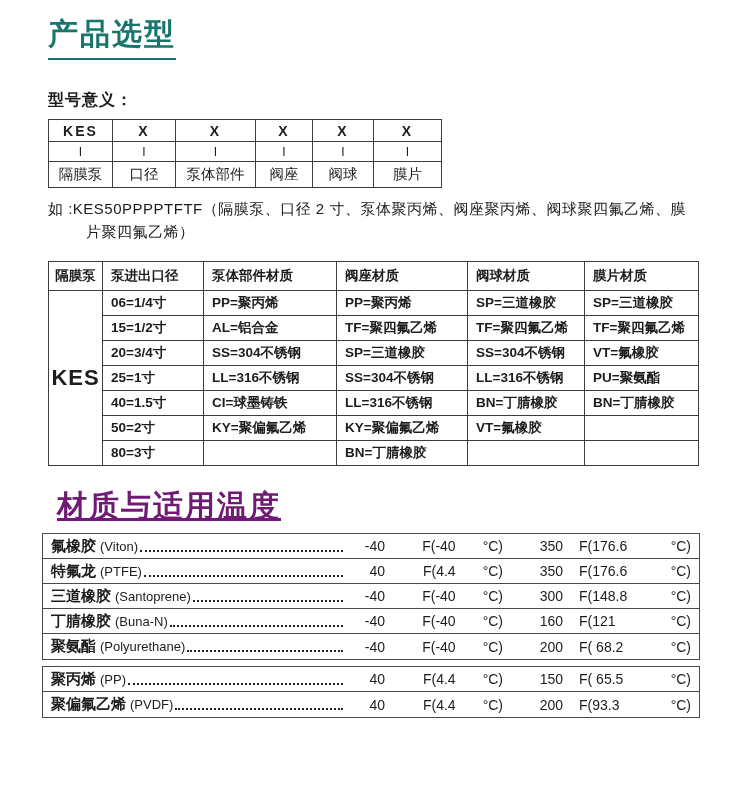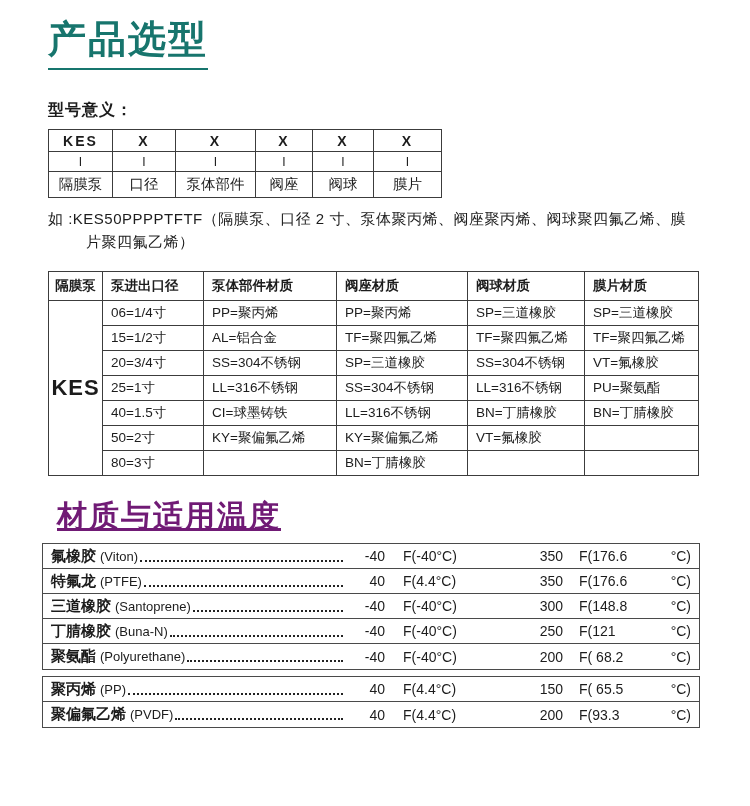--- a/index.html
+++ b/index.html
@@ -6,21 +6,21 @@
   html,body { background:#ffffff; }
   .page {
     position:relative; width:750px; height:806px; background:#ffffff;
     font-family:"Liberation Sans","DejaVu Sans",sans-serif; color:#1c1c1c;
     overflow:hidden;
   }
   .content { padding:14px 50px 0 48px; }
 
   
   .h1 {
-    display:inline-block; font-size:38px; font-weight:bold; color:#17756d;
+    display:inline-block; font-size:30px; font-weight:bold; color:#17756d;
     border-bottom:2px solid #17756d; padding-bottom:3px; letter-spacing:2px;
   }
   .h2 {
     font-size:30px; font-weight:bold; color:#701a75; letter-spacing:2px;
     margin-top:20px; margin-left:9px;text-decoration:underline;
   }
   .sublabel { font-size:16px; font-weight:600; margin-top:30px; letter-spacing:1px; }
   .sublabel2 { font-size:15px; font-weight:600; margin-top:14px; letter-spacing:1px; }
 
   
@@ -34,21 +34,21 @@
   .model-table tr.bar-row td { font-size:12px; height:20px; }
   .model-table tr.name-row td { height:26px; font-size:14.5px; }
 
   
   .example { margin-top:10px; font-size:15px; line-height:1.5; letter-spacing:0.5px; }
   .example .line2 { padding-left:38px; }
 
   
   .sel-table { margin-top:18px; width:650px; }
   .sel-table th, .sel-table td {
-    border:1px solid #3c3c3c; font-size:13.5px; font-weight:400;
+    border:1px solid #3c3c3c; font-size:13.5px; font-weight:700;
     text-align:left; padding-left:8px; white-space:nowrap; overflow:hidden;
   }
   .sel-table th { height:29px; font-weight:600; }
   .sel-table td { height:25px; }
   .sel-table th.c, .sel-table td.c { text-align:center; padding-left:0; }
   .sel-table td.kes { font-size:22px; font-weight:600; letter-spacing:1px; text-align:center; padding-left:0; }
 
   
   .temp-table {
     margin-top:6px; margin-left:-6px; width:658px;
@@ -56,21 +56,21 @@
   }
   .temp-row {
     display:flex; align-items:center; height:25px; padding:0 8px 0 8px;
     border-bottom:1.5px solid #4a4a4a;
   }
   .temp-row:last-child { border-bottom:none; }
   .mat-name { font-size:15px; font-weight:600; white-space:nowrap; }
   .mat-en { font-size:13px; margin-left:4px; white-space:nowrap; }
   .leader { flex:1; border-bottom:2px dotted #222; height:11px; margin:0 2px 0 2px; }
   .min-f { width:40px; text-align:right; font-size:14px; }
-  .c-val { display:flex; justify-content:flex-start; width:100px; margin-left:18px; font-size:14px; white-space:pre; }
+  .c-val { display:flex; justify-content:flex-end; width:100px; margin-left:18px; font-size:14px; white-space:pre;gap:27px; }
   .max-f { width:44px; text-align:right; margin-left:16px; font-size:14px; }
   .c-val2 { display:flex; justify-content:space-between; width:112px; margin-left:16px; font-size:14px; white-space:pre; }
 
   .fluid-label { margin-top:34px; }
 </style>
 </head>
 <body>
 
 <div class="page">
   <div class="content">
@@ -222,21 +222,21 @@
         <span class="c-val"><span>F(-40</span><span>°C)</span></span>
         <span class="max-f">300</span>
         <span class="c-val2"><span>F(148.8</span><span>°C)</span></span>
       </div>
       <div class="temp-row">
         <span class="mat-name">丁腈橡胶</span>
         <span class="mat-en">(Buna-N)</span>
         <span class="leader"></span>
         <span class="min-f">-40</span>
         <span class="c-val"><span>F(-40</span><span>°C)</span></span>
-        <span class="max-f">250</span>
+        <span class="max-f">160</span>
         <span class="c-val2"><span>F(121</span><span>°C)</span></span>
       </div>
       <div class="temp-row">
         <span class="mat-name">聚氨酯</span>
         <span class="mat-en">(Polyurethane)</span>
         <span class="leader"></span>
         <span class="min-f">-40</span>
         <span class="c-val"><span>F(-40</span><span>°C)</span></span>
         <span class="max-f">200</span>
         <span class="c-val2"><span>F( 68.2</span><span>°C)</span></span>

